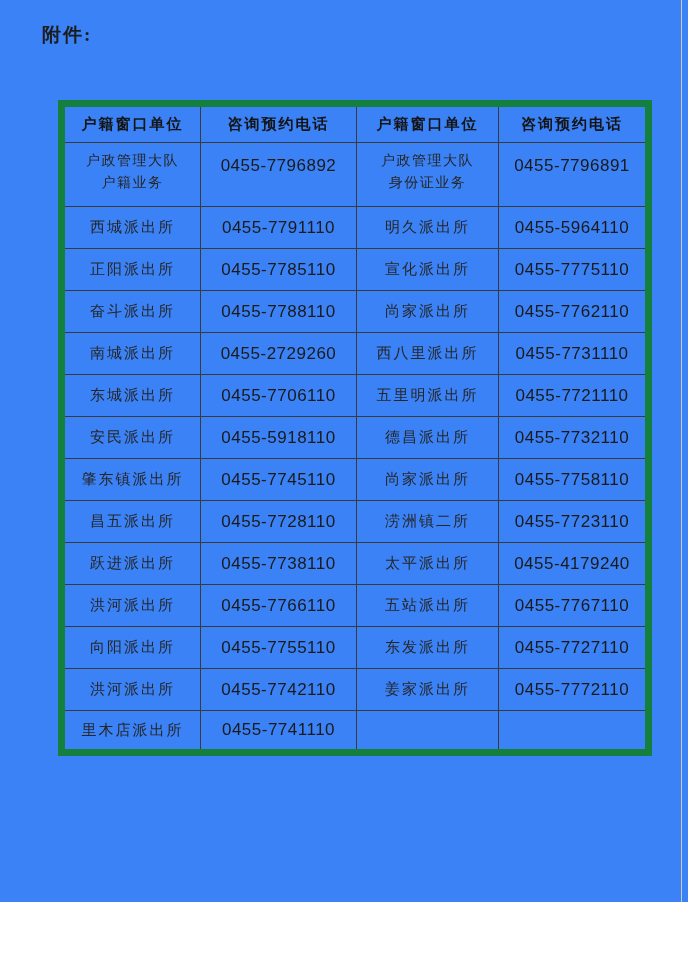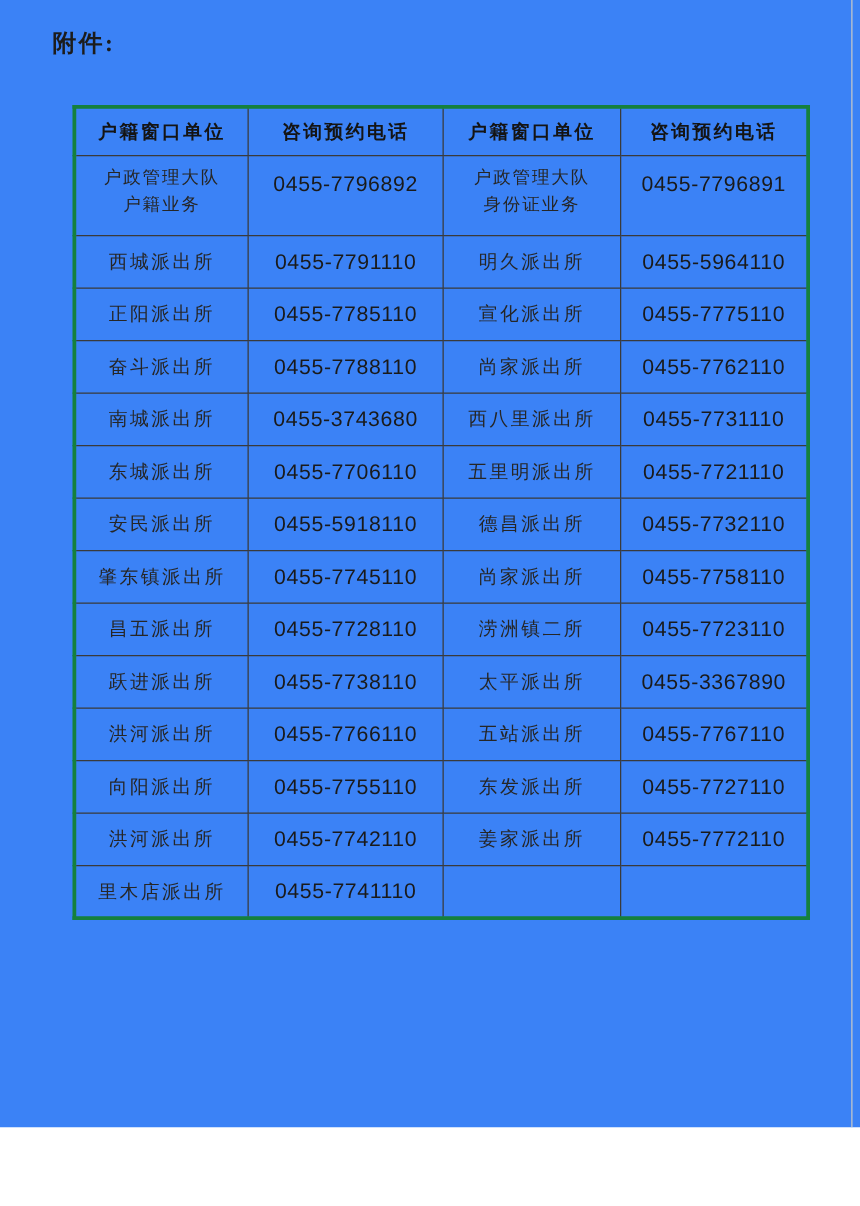--- a/index.html
+++ b/index.html
@@ -22,25 +22,25 @@
     top: 22px;
     font-size: 19px;
     font-weight: 600;
     letter-spacing: 2px;
     color: #1c1c1c;
     font-family: "Liberation Serif", serif;
   }
   table.directory {
     position: absolute;
     left: 58px;
-    top: 84px;
+    top: 100px;
     width: 587px;
     border-collapse: collapse;
     table-layout: fixed;
-    border: 3px solid #15803d;
+    border: 7px solid #15803d;
   }
   table.directory th,
   table.directory td {
     border: 1px solid #3a3a3a;
     text-align: center;
     vertical-align: middle;
     padding: 0 2px;
     overflow: hidden;
   }
   thead tr {
@@ -137,21 +137,21 @@
           <td class="phone-cell">0455-7775110</td>
         </tr>
         <tr>
           <td class="unit-cell">奋斗派出所</td>
           <td class="phone-cell">0455-7788110</td>
           <td class="unit-cell">尚家派出所</td>
           <td class="phone-cell">0455-7762110</td>
         </tr>
         <tr>
           <td class="unit-cell">南城派出所</td>
-          <td class="phone-cell">0455-3743680</td>
+          <td class="phone-cell">0455-2729260</td>
           <td class="unit-cell">西八里派出所</td>
           <td class="phone-cell">0455-7731110</td>
         </tr>
         <tr>
           <td class="unit-cell">东城派出所</td>
           <td class="phone-cell">0455-7706110</td>
           <td class="unit-cell">五里明派出所</td>
           <td class="phone-cell">0455-7721110</td>
         </tr>
         <tr>
@@ -169,21 +169,21 @@
         <tr>
           <td class="unit-cell">昌五派出所</td>
           <td class="phone-cell">0455-7728110</td>
           <td class="unit-cell">涝洲镇二所</td>
           <td class="phone-cell">0455-7723110</td>
         </tr>
         <tr>
           <td class="unit-cell">跃进派出所</td>
           <td class="phone-cell">0455-7738110</td>
           <td class="unit-cell">太平派出所</td>
-          <td class="phone-cell">0455-3367890</td>
+          <td class="phone-cell">0455-4179240</td>
         </tr>
         <tr>
           <td class="unit-cell">洪河派出所</td>
           <td class="phone-cell">0455-7766110</td>
           <td class="unit-cell">五站派出所</td>
           <td class="phone-cell">0455-7767110</td>
         </tr>
         <tr>
           <td class="unit-cell">向阳派出所</td>
           <td class="phone-cell">0455-7755110</td>

